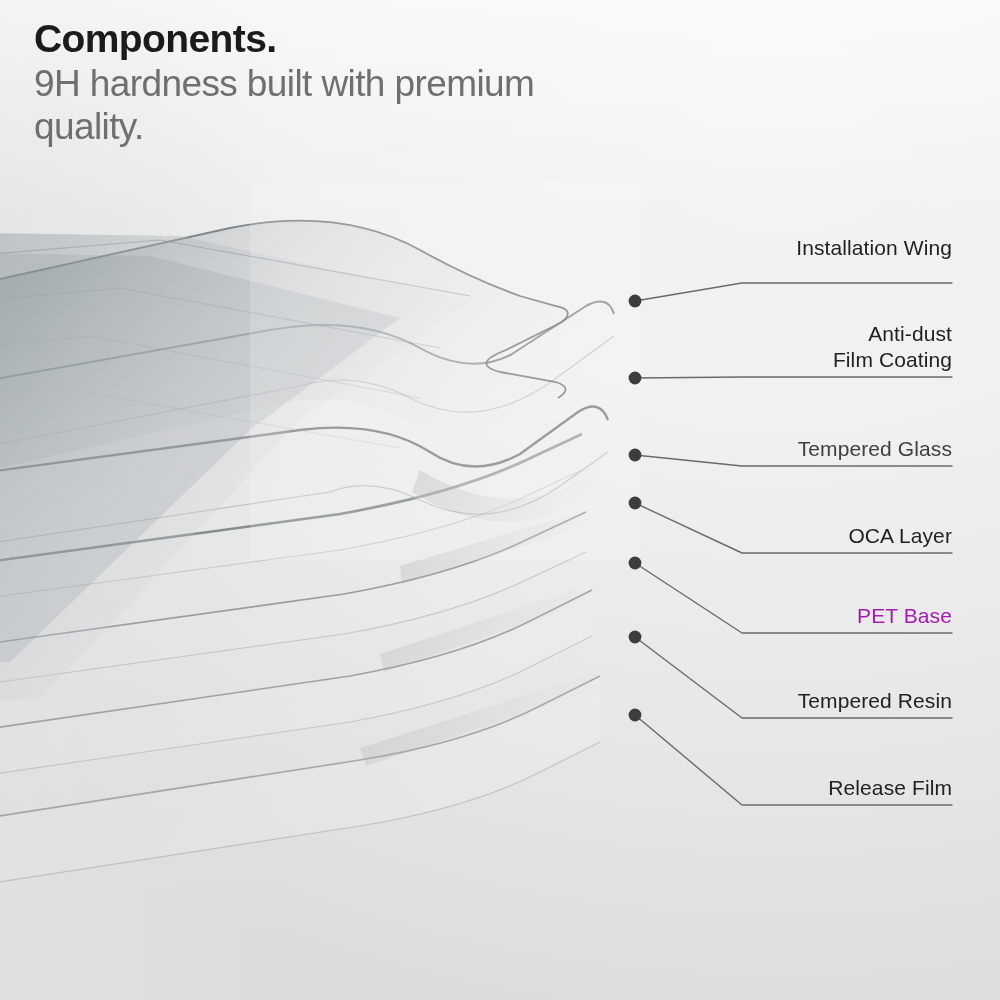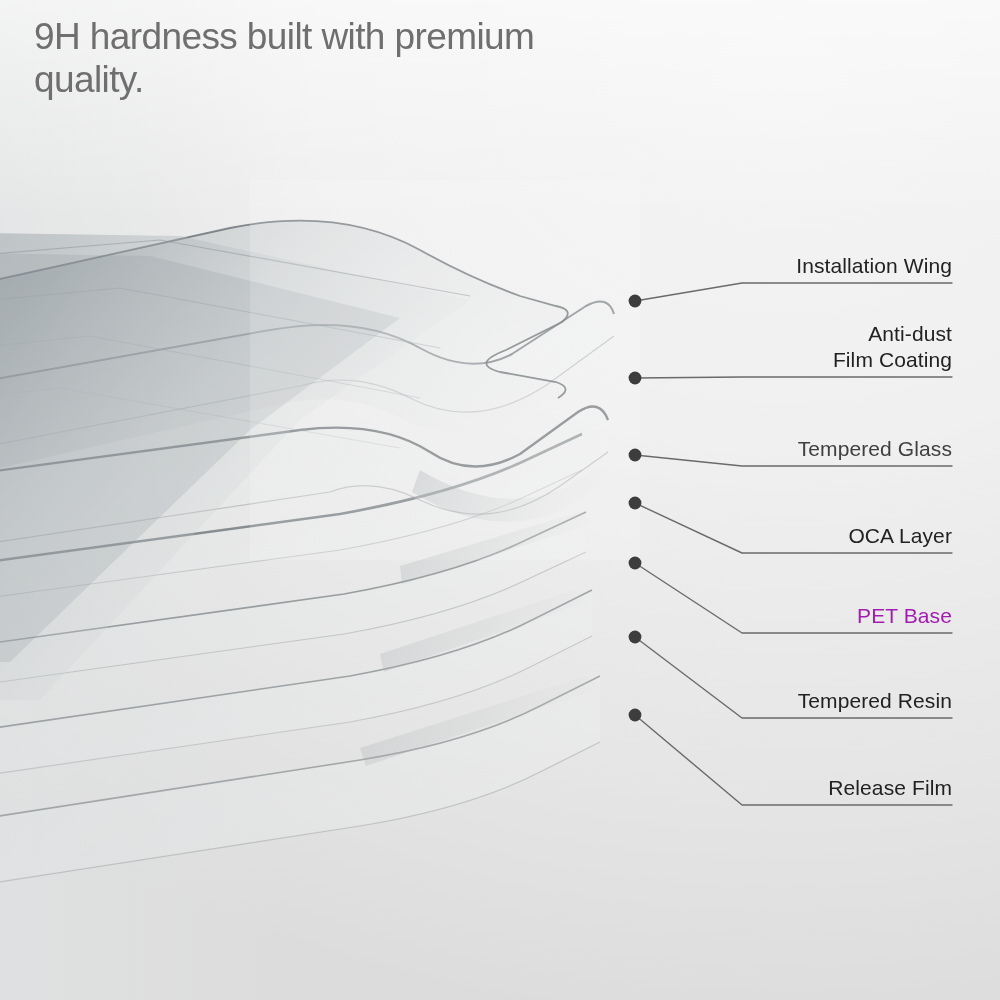--- a/index.html
+++ b/index.html
@@ -209,20 +209,21 @@
         <path d="M 420 470 Q 500 518 570 486 L 600 466 L 600 486 L 566 508
                  Q 494 542 412 492 Z" fill="url(#shadowGrad)"></path>
         <path d="M 400 566 L 580 512 L 592 524 L 402 584 Z" fill="url(#shadowGrad)"></path>
         <path d="M 380 654 L 574 590 L 588 602 L 384 672 Z" fill="url(#shadowGrad)"></path>
         <path d="M 360 748 L 586 676 L 600 688 L 366 766 Z" fill="url(#shadowGrad)"></path>
       </g>
     </g>
   </svg>
 
   <div class="headline">
+    <span class="h-main">Components.</span>
     <span class="h-sub">9H hardness built
 with premium quality.</span>
   </div>
 
   <svg id="callout-layer" width="1000" height="1000" viewBox="0 0 1000 1000">
       <g>
         <polyline points="635,301 742,283 952,283" fill="none" stroke="#6a6a6a" stroke-width="1.4" stroke-linejoin="round" stroke-linecap="round"></polyline>
         <circle cx="635" cy="301" r="6.4" fill="#3d3d3d"></circle>
       </g>
       <g>
@@ -245,21 +246,21 @@
         <polyline points="635,637 742,718 952,718" fill="none" stroke="#6a6a6a" stroke-width="1.4" stroke-linejoin="round" stroke-linecap="round"></polyline>
         <circle cx="635" cy="637" r="6.4" fill="#3d3d3d"></circle>
       </g>
       <g>
         <polyline points="635,715 742,805 952,805" fill="none" stroke="#6a6a6a" stroke-width="1.4" stroke-linejoin="round" stroke-linecap="round"></polyline>
         <circle cx="635" cy="715" r="6.4" fill="#3d3d3d"></circle>
       </g>
     </svg>
 
   <div id="callout-labels">
-      <div class="callout-label" style="top: 253px; color: rgb(34, 34, 34);">Installation Wing</div>
+      <div class="callout-label" style="top: 235px; color: rgb(34, 34, 34);">Installation Wing</div>
       <div class="callout-label" style="top: 321px; color: rgb(34, 34, 34);">Anti-dust
 Film Coating</div>
       <div class="callout-label" style="top: 436px; color: #404040;">Tempered Glass</div>
       <div class="callout-label" style="top: 523px; color: rgb(34, 34, 34);">OCA Layer</div>
       <div class="callout-label" style="top: 603px; color: #a21caf; text-align: center;">PET Base</div>
       <div class="callout-label" style="top: 688px; color: rgb(34, 34, 34);">Tempered Resin</div>
       <div class="callout-label" style="top: 775px; color: rgb(34, 34, 34); text-align: right;">Release Film</div>
     </div>
 
 </div>

